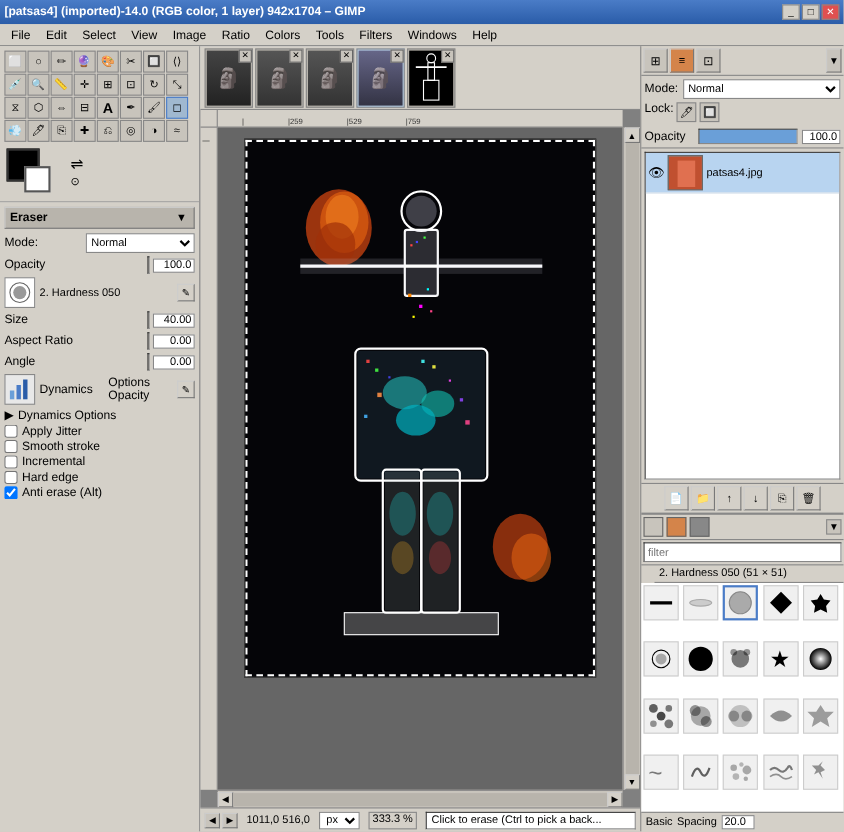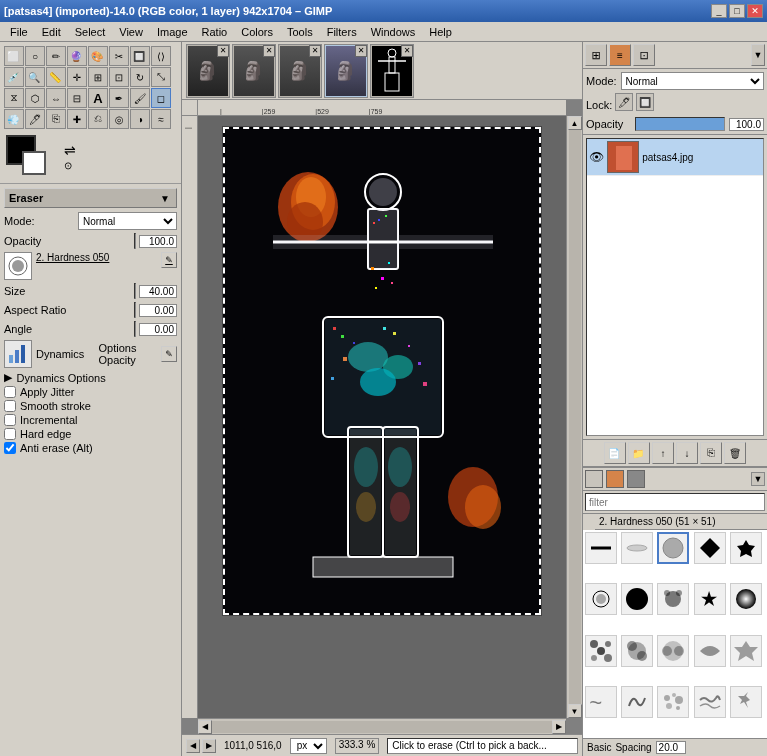--- a/index.html
+++ b/index.html
@@ -124,23 +124,23 @@
       background: white;
       border: 1px solid #888;
       font-size: 10px;
       padding: 0 2px;
       min-width: 38px;
       text-align: right;
     }
 
     .brush-row {
       display: flex;
+      align-items: center;
       gap: 4px;
       margin-bottom: 3px;
-      text-decoration: underline;
     }
     .brush-preview {
       width: 28px; height: 28px;
       background: white;
       border: 1px solid #888;
       display: flex; align-items: center; justify-content: center;
     }
     .brush-name { font-size: 10px; flex: 1; }
     .edit-btn {
       width: 16px; height: 16px;
@@ -321,21 +321,21 @@
     .mode-label { font-size: 11px; }
     .mode-select {
       flex: 1;
       height: 18px;
       font-size: 10px;
       background: white;
       border: 1px solid #888;
     }
     .lock-row {
       display: flex;
-      align-items: flex-end;
+      align-items: flex-start;
       gap: 3px;
     }
     .lock-icon {
       width: 18px; height: 18px;
       background: #c8c4bc;
       border: 1px solid #888;
       display: flex; align-items: center; justify-content: center;
       font-size: 10px;
     }
 

